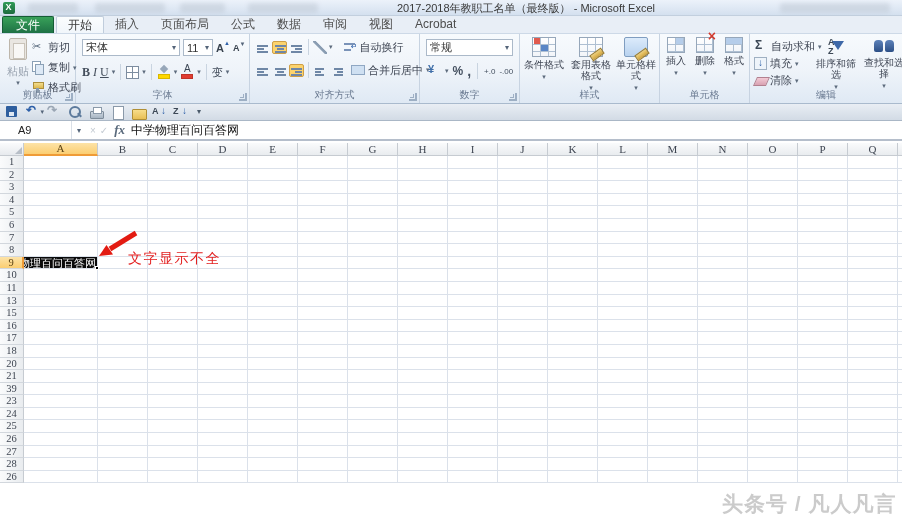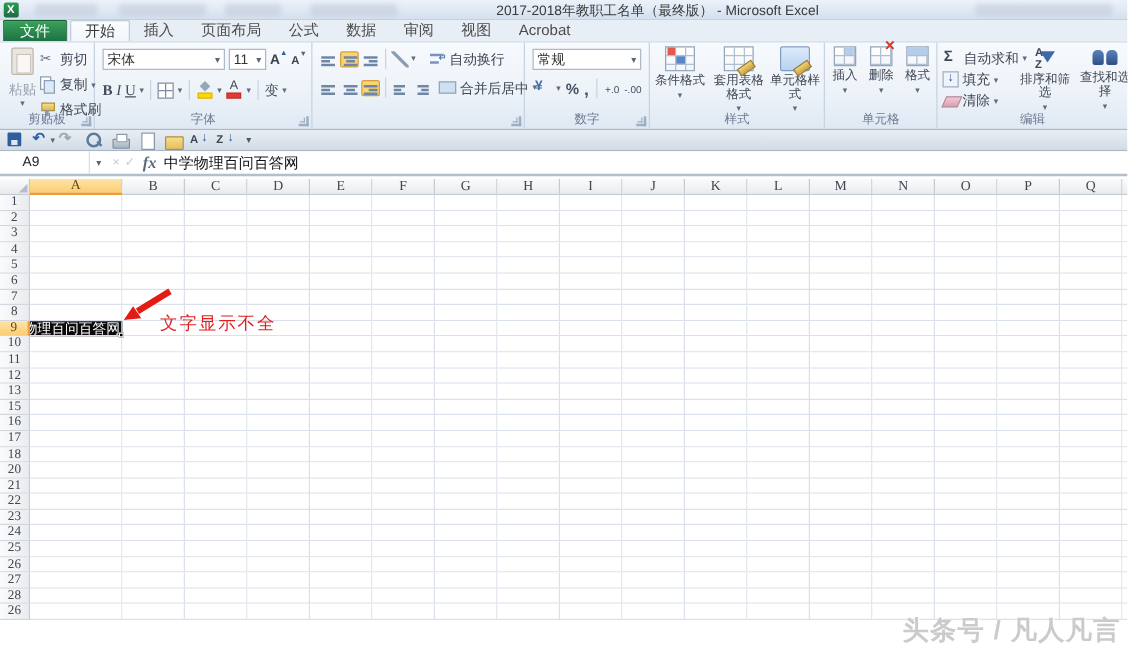--- a/index.html
+++ b/index.html
@@ -326,20 +326,21 @@
       <span class="al al-r active"></span>
       <span class="vsep"></span>
       <span class="al al-l" style="background-size:9px 2px,6px 2px,9px 2px"></span>
       <span class="al al-r" style="background-size:9px 2px,6px 2px,9px 2px"></span>
       <div class="txt-btn" style="margin-left:4px">
         <span class="i-merge"></span>
         <span>合并后居中</span>
         <span class="arrow-dn">▾</span>
       </div>
     </div>
+    <div class="group-label">对齐方式</div>
     <span class="dlg"></span>
   </div>
 
   <div class="group" id="g-num">
     <div class="combo c-numfmt">
       <span class="cval">常规</span>
     </div>
     <div class="nrow2">
       <span class="i-acct"></span>
       <span class="arrow-dn">▾</span>
@@ -699,41 +700,20 @@
       <div class="gcell" style="width: 50px;"></div>
       <div class="gcell" style="width: 50px;"></div>
       <div class="gcell" style="width: 50px;"></div>
       <div class="gcell" style="width: 50px;"></div>
       <div class="gcell" style="width: 50px;"></div>
       <div class="gcell" style="width: 50px;"></div>
       <div class="gcell" style="width: 50px;"></div>
       <div class="gcell" style="width: 40px;"></div>
     </div>
     <div class="grow">
-      <div class="grhead">12</div>
-      <div class="gcell" style="width: 74px;"></div>
-      <div class="gcell" style="width: 50px;"></div>
-      <div class="gcell" style="width: 50px;"></div>
-      <div class="gcell" style="width: 50px;"></div>
-      <div class="gcell" style="width: 50px;"></div>
-      <div class="gcell" style="width: 50px;"></div>
-      <div class="gcell" style="width: 50px;"></div>
-      <div class="gcell" style="width: 50px;"></div>
-      <div class="gcell" style="width: 50px;"></div>
-      <div class="gcell" style="width: 50px;"></div>
-      <div class="gcell" style="width: 50px;"></div>
-      <div class="gcell" style="width: 50px;"></div>
-      <div class="gcell" style="width: 50px;"></div>
-      <div class="gcell" style="width: 50px;"></div>
-      <div class="gcell" style="width: 50px;"></div>
-      <div class="gcell" style="width: 50px;"></div>
-      <div class="gcell" style="width: 50px;"></div>
-      <div class="gcell" style="width: 40px;"></div>
-    </div>
-    <div class="grow">
       <div class="grhead">13</div>
       <div class="gcell" style="width: 74px;"></div>
       <div class="gcell" style="width: 50px;"></div>
       <div class="gcell" style="width: 50px;"></div>
       <div class="gcell" style="width: 50px;"></div>
       <div class="gcell" style="width: 50px;"></div>
       <div class="gcell" style="width: 50px;"></div>
       <div class="gcell" style="width: 50px;"></div>
       <div class="gcell" style="width: 50px;"></div>
       <div class="gcell" style="width: 50px;"></div>
@@ -867,21 +847,21 @@
       <div class="gcell" style="width: 50px;"></div>
       <div class="gcell" style="width: 50px;"></div>
       <div class="gcell" style="width: 50px;"></div>
       <div class="gcell" style="width: 50px;"></div>
       <div class="gcell" style="width: 50px;"></div>
       <div class="gcell" style="width: 50px;"></div>
       <div class="gcell" style="width: 50px;"></div>
       <div class="gcell" style="width: 40px;"></div>
     </div>
     <div class="grow">
-      <div class="grhead">22</div>
+      <div class="grhead">39</div>
       <div class="gcell" style="width: 74px;"></div>
       <div class="gcell" style="width: 50px;"></div>
       <div class="gcell" style="width: 50px;"></div>
       <div class="gcell" style="width: 50px;"></div>
       <div class="gcell" style="width: 50px;"></div>
       <div class="gcell" style="width: 50px;"></div>
       <div class="gcell" style="width: 50px;"></div>
       <div class="gcell" style="width: 50px;"></div>
       <div class="gcell" style="width: 50px;"></div>
       <div class="gcell" style="width: 50px;"></div>

